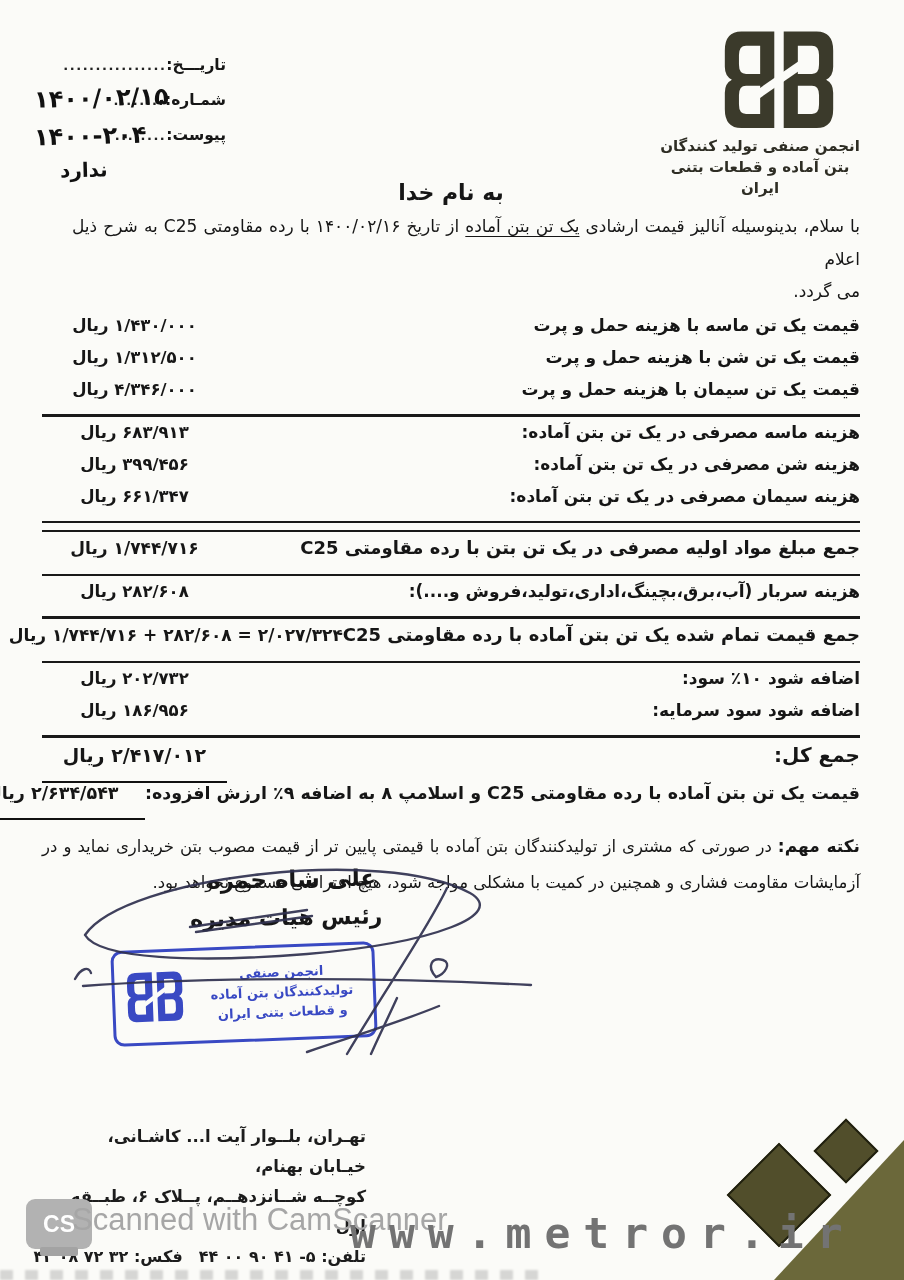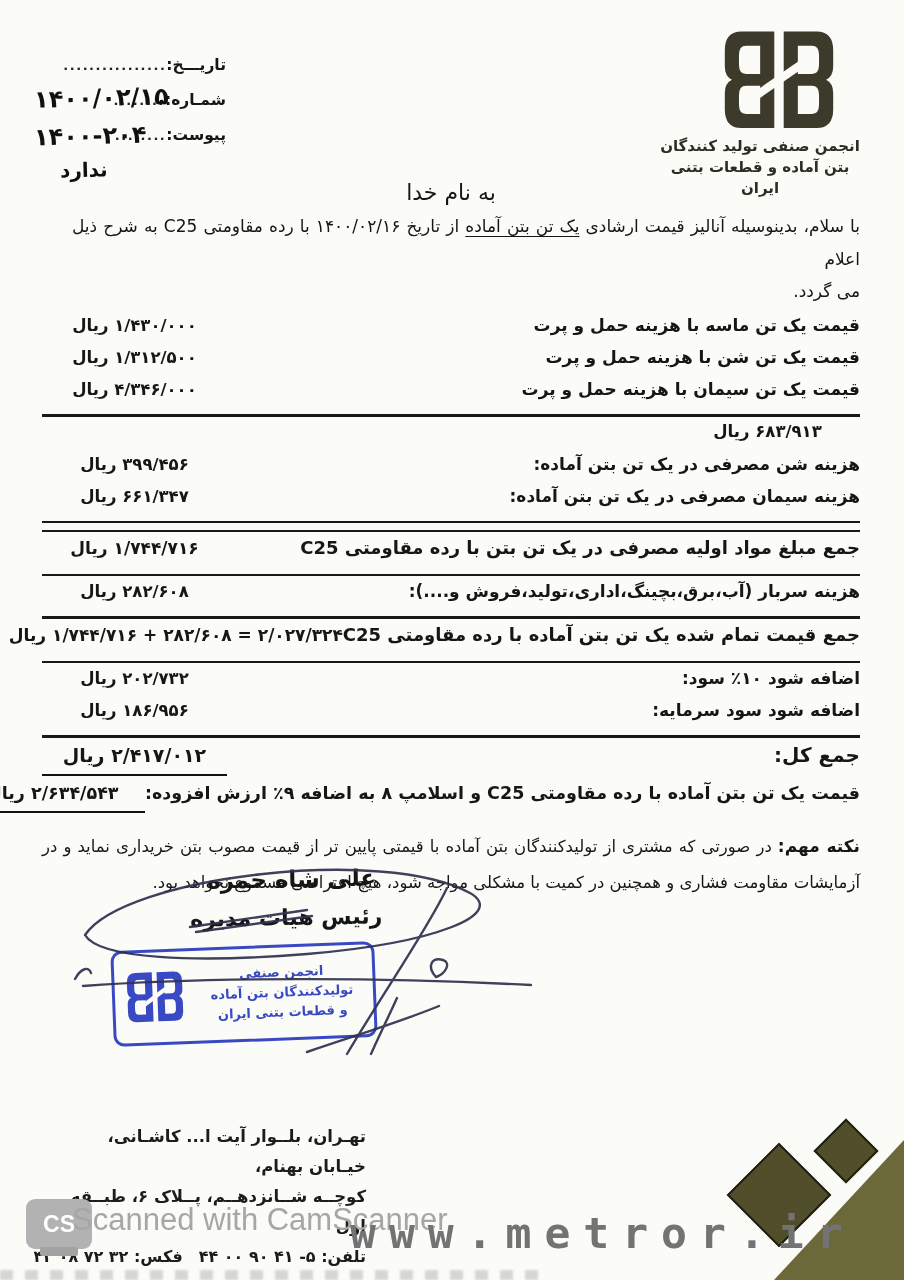--- a/index.html
+++ b/index.html
@@ -16,39 +16,39 @@
   .hand{position:absolute;font-weight:600;font-size:24px;letter-spacing:1px;color:#111;transform:rotate(-1.5deg);white-space:nowrap;}
   .hand-date{left:34px;top:84px;}
   .hand-number{left:34px;top:122px;}
   .hand-none{left:60px;top:158px;font-size:20px;}
   
   .logo-top{position:absolute;left:718px;top:28px;width:122px;height:106px;color:#3b3a2b;}
   .org-name{position:absolute;left:650px;top:136px;width:220px;text-align:center;
     font-weight:700;font-size:15px;line-height:21px;color:#2e2d24;direction:rtl;}
   
   .content{position:absolute;left:42px;right:44px;top:180px;direction:rtl;}
-  .doc-title{text-align:center;font-weight:400;font-size:22px;}
+  .doc-title{text-align:center;font-weight:700;font-size:22px;}
   .salutation{text-align:center;font-weight:700;font-size:19px;margin-top:9px;white-space:nowrap;}
   .intro{font-size:17px;line-height:33px;margin-top:5px;text-align:justify;margin-left:30px;}
   .intro .u{text-decoration:underline;text-underline-offset:4px;}
   .intro-l2{font-size:17px;line-height:30px;}
   .rows{margin-top:9px;}
   .row{display:flex;justify-content:space-between;align-items:baseline;height:32px;direction:rtl;}
   .row-label{font-weight:600;font-size:17px;white-space:nowrap;}
   .row-value{direction:rtl;text-align:center;font-weight:700;font-size:16.5px;min-width:185px;white-space:nowrap;}
   .row--bold{height:34px;}
   .row--bold .row-label{font-weight:700;font-size:18px;}
   .row--bold .row-value{font-size:17px;}
   .row--total{height:40px;}
   .row--total .row-label{font-weight:700;font-size:20px;}
   .row--total .row-value{font-weight:700;font-size:19px;}
   .row--final{height:38px;}
   .row--final .row-label{font-weight:700;font-size:17.5px;}
   .row--final .row-value{font-size:17.5px;}
-  .val-underline{border-bottom:2.2px solid #111;padding-bottom:8px;}
+  .val-underline{border-bottom:2.2px solid #111;padding-bottom:15px;}
   .rule{height:2.5px;background:#191919;margin:3px 0 5px 0;}
   .rule--double{height:7px;background:none;border-top:2.4px solid #191919;border-bottom:2.4px solid #191919;}
   .note{margin-top:7px;font-size:16.5px;line-height:36px;text-align:justify;}
   .note b{font-size:17px;}
   
   .sig-name{position:absolute;left:207px;top:866px;font-weight:700;font-size:23px;transform:rotate(-1deg);direction:rtl;}
   .sig-title{position:absolute;left:190px;top:905px;font-weight:700;font-size:22px;transform:rotate(-1deg);direction:rtl;}
   .scrawl{position:absolute;left:55px;top:848px;z-index:3;}
   .stamp{
     position:absolute;left:112px;top:946px;width:258px;height:90px;z-index:2;
@@ -145,20 +145,21 @@
         <div class="row-value">۱/۳۱۲/۵۰۰ ریال</div>
       </div>
       <div class="row">
         <div class="row-label">قیمت یک تن سیمان با هزینه حمل و پرت</div>
         <div class="row-value">۴/۳۴۶/۰۰۰ ریال</div>
       </div>
 
       <div class="rule"></div>
 
       <div class="row">
+        <div class="row-label">هزینه ماسه مصرفی در یک تن بتن آماده:</div>
         <div class="row-value">۶۸۳/۹۱۳ ریال</div>
       </div>
       <div class="row">
         <div class="row-label">هزینه شن مصرفی در یک تن بتن آماده:</div>
         <div class="row-value">۳۹۹/۴۵۶ ریال</div>
       </div>
       <div class="row">
         <div class="row-label">هزینه سیمان مصرفی در یک تن بتن آماده:</div>
         <div class="row-value">۶۶۱/۳۴۷ ریال</div>
       </div>

